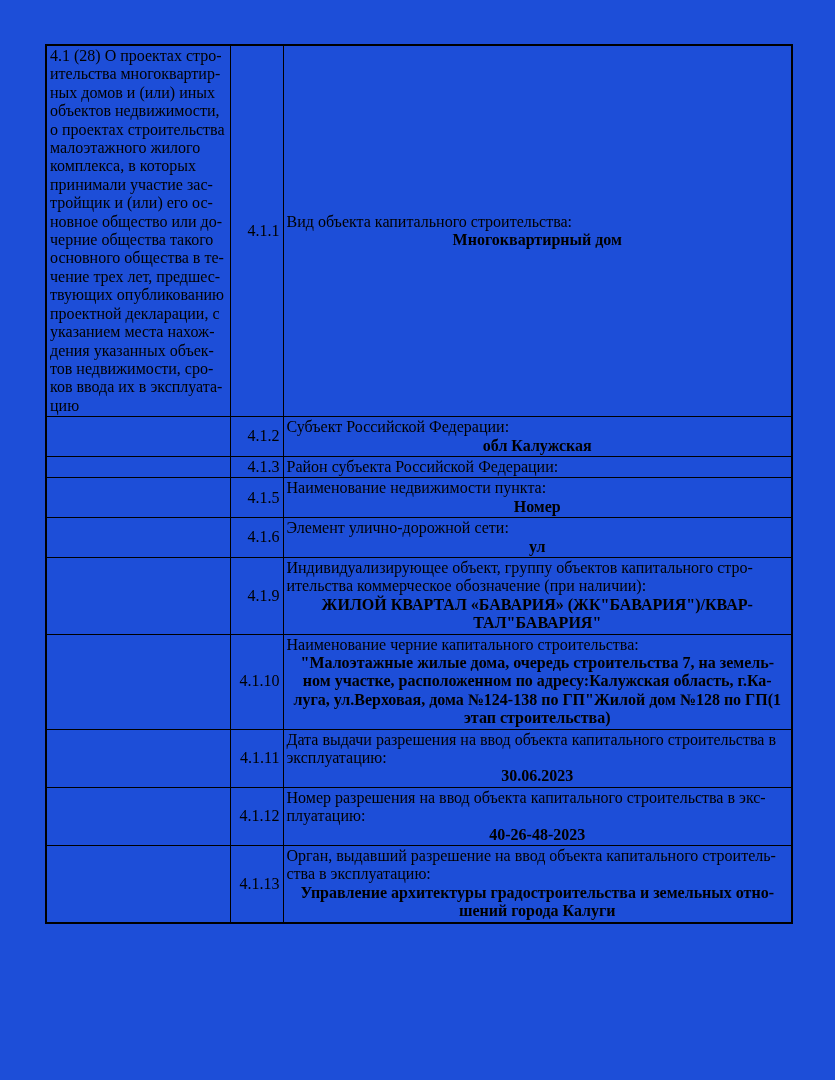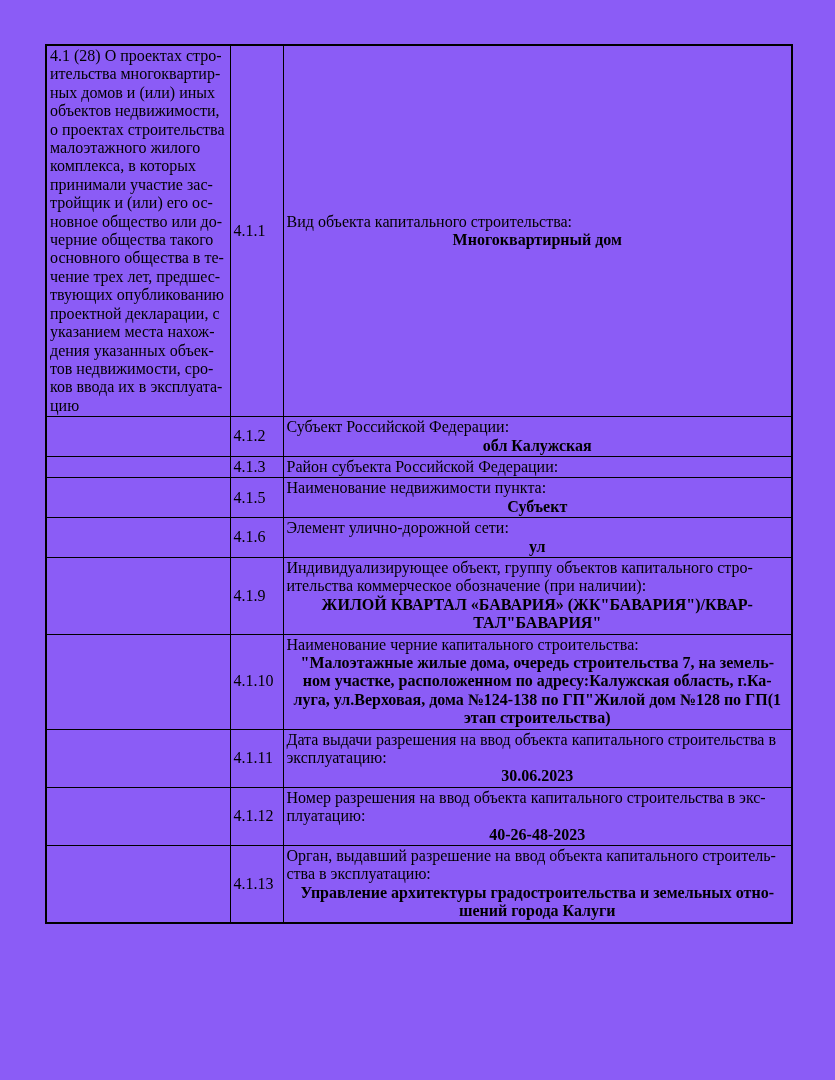--- a/index.html
+++ b/index.html
@@ -4,21 +4,21 @@
 <style>
   html, body {
     margin: 0;
     padding: 0;
     background: #ffffff;
   }
   .page {
     position: relative;
     width: 835px;
     height: 1080px;
-    background: #8b5cf6;
+    background: #1d4ed8;
     color: #000000;
     font-family: "Liberation Serif", serif;
     overflow: hidden;
   }
   table.decl-table {
     position: absolute;
     left: 45px;
     top: 44px;
     width: 746px;
     border-collapse: collapse;
@@ -43,21 +43,21 @@
     white-space: pre-line;
   }
   .field-value {
     font-weight: bold;
     text-align: center;
   }
   .value-line .field-value-inline {
     font-weight: bold;
   }
   td.cell-code {
-    text-align: left;
+    text-align: right;
     padding-left: 2px;
   }
 </style>
 </head>
 <body>
 
 <div class="page">
   <table class="decl-table">
     <colgroup>
       <col style="width:184px">
@@ -107,21 +107,21 @@
           <td class="cell-code">4.1.3</td>
           <td class="cell-content">
             <div class="field-label">Район субъекта Российской Федерации:</div>
           </td>
         </tr>
         <tr>
           <td class="cell-section"></td>
           <td class="cell-code">4.1.5</td>
           <td class="cell-content">
             <div class="field-label">Наименование недвижимости пункта:</div>
-            <div class="field-value">Субъект</div>
+            <div class="field-value">Номер</div>
           </td>
         </tr>
         <tr>
           <td class="cell-section"></td>
           <td class="cell-code">4.1.6</td>
           <td class="cell-content">
             <div class="field-label">Элемент улично-дорожной сети:</div>
             <div class="field-value">ул</div>
           </td>
         </tr>

